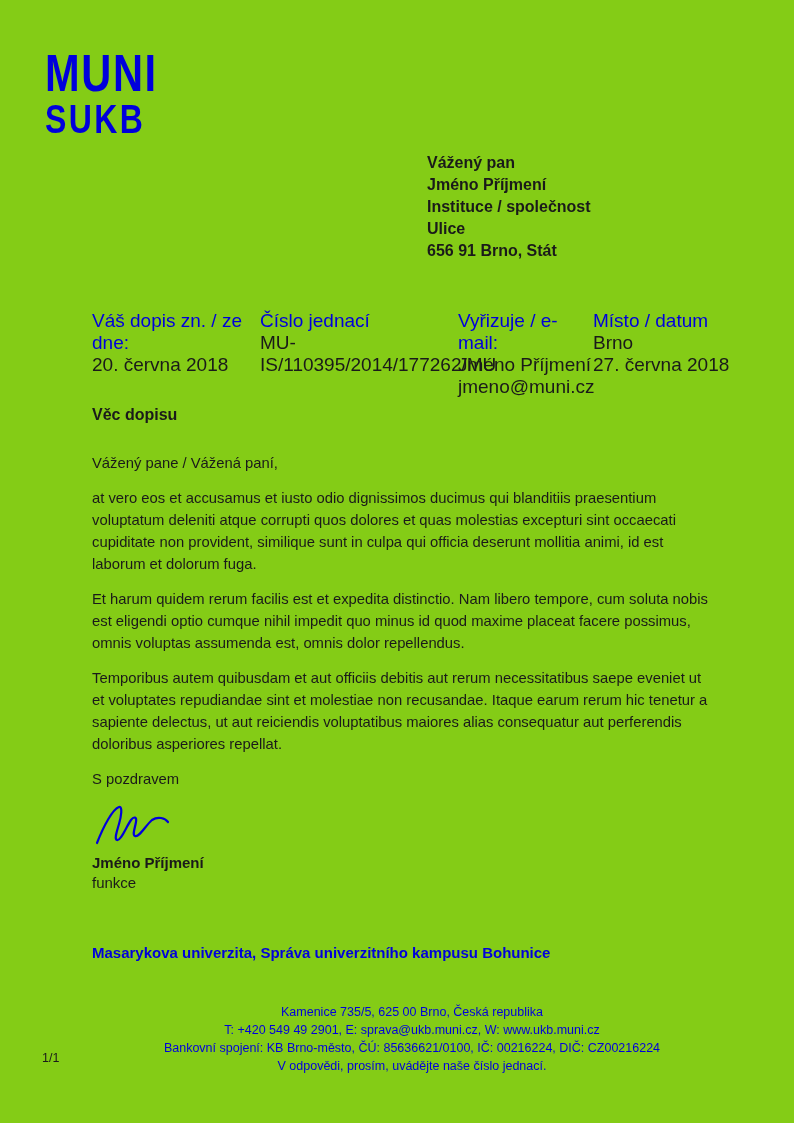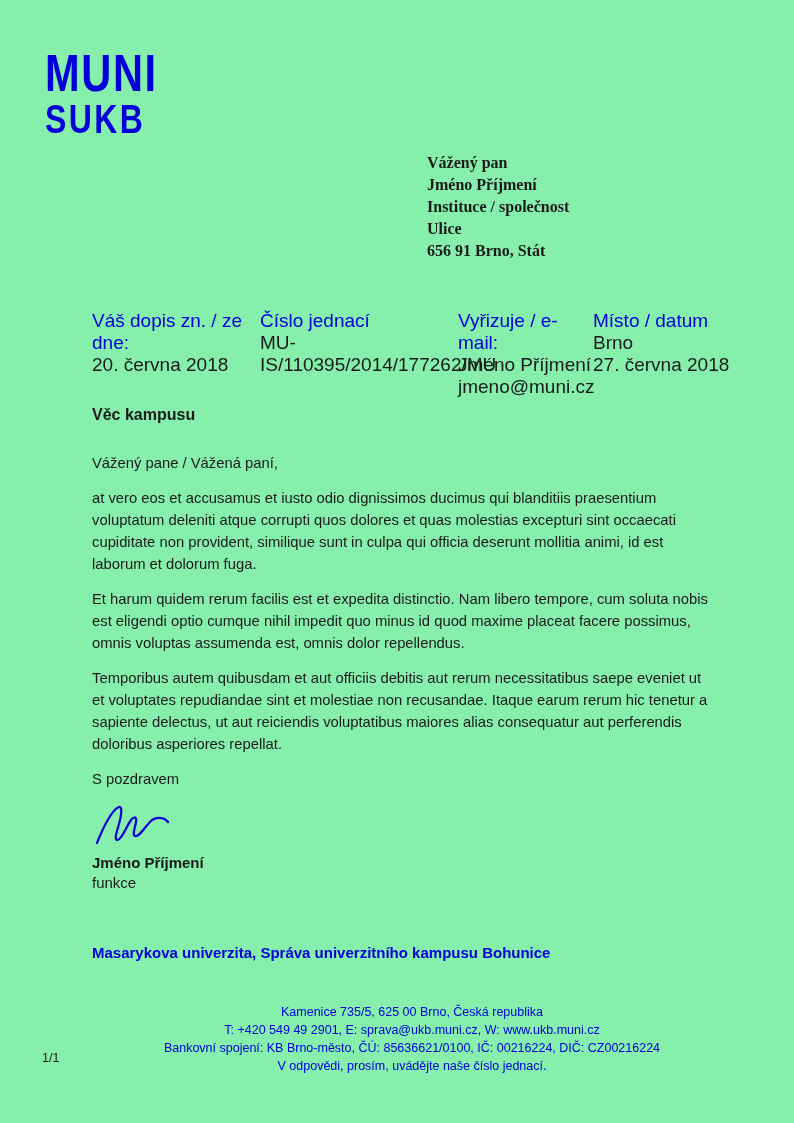--- a/index.html
+++ b/index.html
@@ -2,38 +2,38 @@
 <html style="--blue: #0000dc; --text: #1a1a1a;"><head>
 <meta charset="utf-8">
 <style>
   * { margin:0; padding:0; box-sizing:border-box; }
   html, body { background:#e9e9e9; }
   body { font-family:"Liberation Sans", sans-serif; }
   .page {
     position:relative;
     width:794px; height:1123px;
     margin:0 auto;
-    background:#86efac;
+    background:#84cc16;
     overflow:hidden;
     color:var(--text, #1a1a1a);
   }
 
   
   .logo { position:absolute; left:45px; top:50px; color:var(--blue,#0000dc); font-weight:bold; }
   .logo-line1 {
     font-size:52px; line-height:46px; letter-spacing:2px;
     transform:scaleX(0.8); transform-origin:0 0; white-space:nowrap;
   }
   .logo-line2 {
     font-size:40px; line-height:38px; letter-spacing:3px; margin-top:4px;
     transform:scaleX(0.8); transform-origin:0 0; white-space:nowrap;
   }
 
   
-  .recipient { position:absolute; left:427px; top:152px; font-weight:bold; font-size:16px; line-height:22px;font-family:Liberation Serif, serif; }
+  .recipient { position:absolute; left:427px; top:152px; font-weight:bold; font-size:16px; line-height:22px; }
 
   
   .refline { position:absolute; left:92px; top:310px; display:flex; font-size:19px; line-height:22px; }
   .refcol-0 { width:168px; }
   .refcol-1 { width:198px; }
   .refcol-2 { width:135px; }
   .refcol-3 { width:150px; }
   .refhead { color:var(--blue,#0000dc); }
   .refval  { color:var(--text,#1a1a1a); }
   .refval-2 { margin-top:0px; }
@@ -88,21 +88,21 @@
       <div class="refval refval-2">jmeno@muni.cz</div>
     </div>
     <div class="refcol refcol-3">
       <div class="refhead">Místo / datum</div>
       <div class="refval">Brno</div>
       <div class="refval refval-2">27. června 2018</div>
     </div>
   </div>
 
   <div class="letter-body">
-    <div class="subject">Věc kampusu</div>
+    <div class="subject">Věc dopisu</div>
     <p class="salutation">Vážený pane / Vážená paní,</p>
     <p>at vero eos et accusamus et iusto odio dignissimos ducimus qui blanditiis praesentium voluptatum deleniti atque corrupti quos dolores et quas molestias excepturi sint occaecati cupiditate non provident, similique sunt in culpa qui officia deserunt mollitia animi, id est laborum et dolorum fuga.</p>
     <p>Et harum quidem rerum facilis est et expedita distinctio. Nam libero tempore, cum soluta nobis est eligendi optio cumque nihil impedit quo minus id quod maxime placeat facere possimus, omnis voluptas assumenda est, omnis dolor repellendus.</p>
     <p>Temporibus autem quibusdam et aut officiis debitis aut rerum necessitatibus saepe eveniet ut et voluptates repudiandae sint et molestiae non recusandae. Itaque earum rerum hic tenetur a sapiente delectus, ut aut reiciendis voluptatibus maiores alias consequatur aut perferendis doloribus asperiores repellat.</p>
     <p class="closing">S pozdravem</p>
 
     <div class="signature">
       <svg width="78" height="48" viewBox="0 0 78 48" aria-hidden="true">
         <path d="M3 40 C 10 22, 19 6, 25 4 C 29 3, 27 14, 25 21 C 23 28, 20 36, 23 37 C 27 38, 32 24, 37 17 C 40 13, 43 14, 42 19 C 41 25, 38 32, 41 33 C 45 35, 52 22, 58 17 C 64 13, 71 15, 74 19" stroke="#0000dc" stroke-width="2.2" fill="none" stroke-linecap="round"></path>
       </svg>

